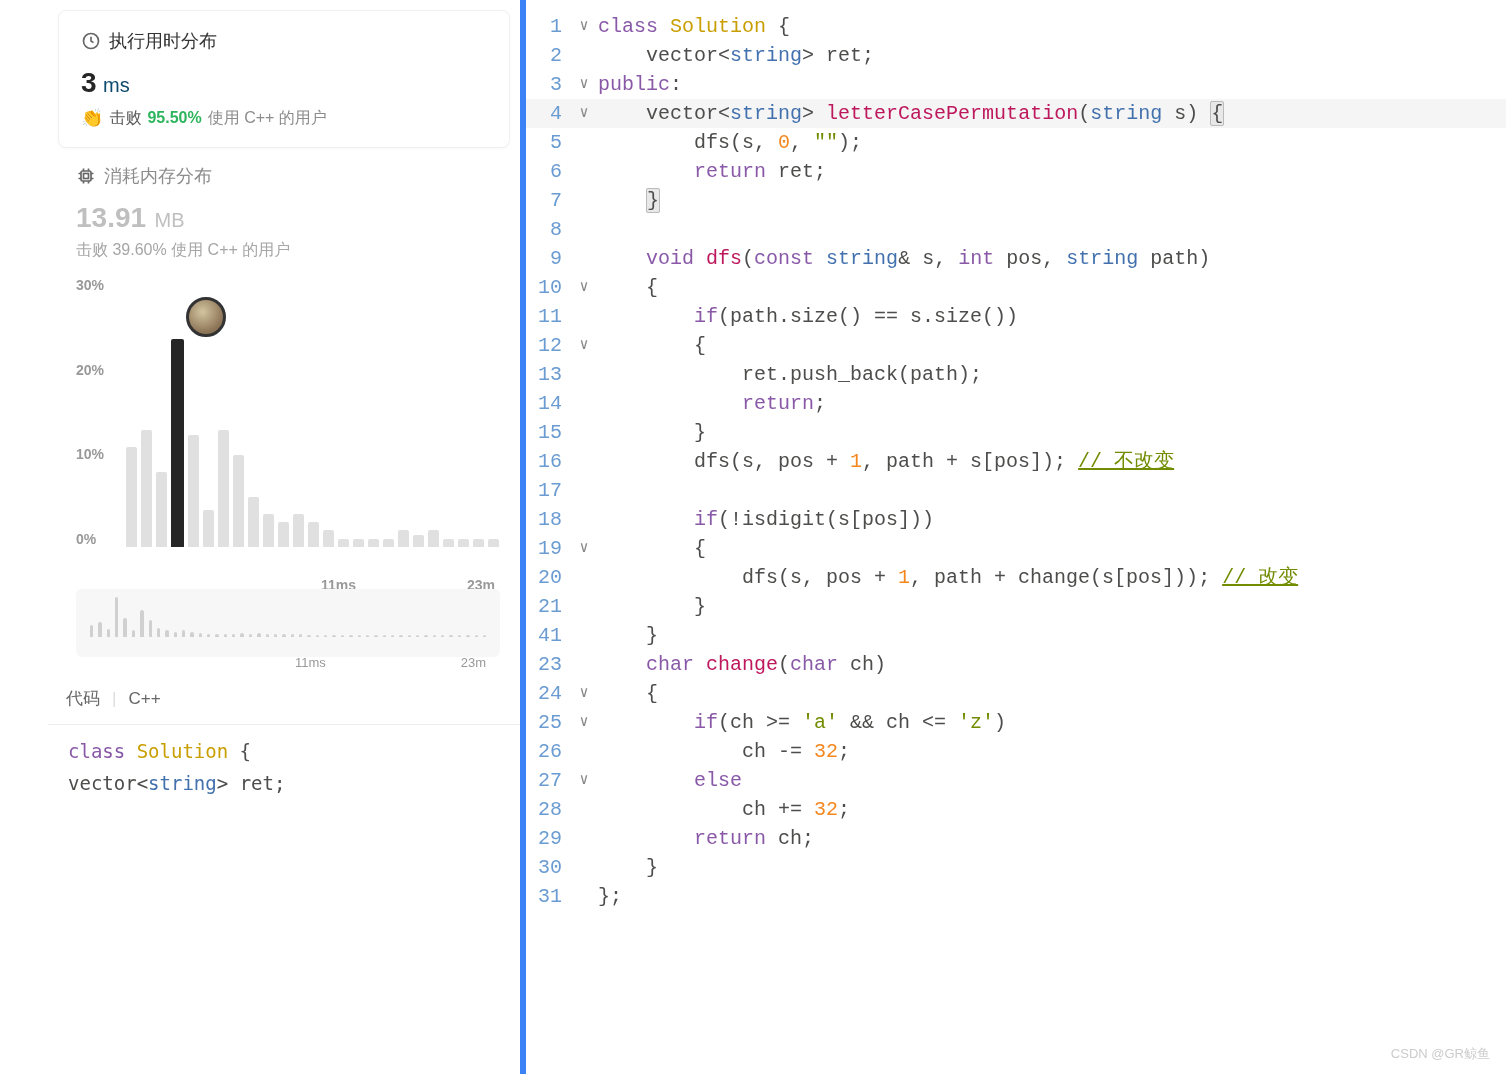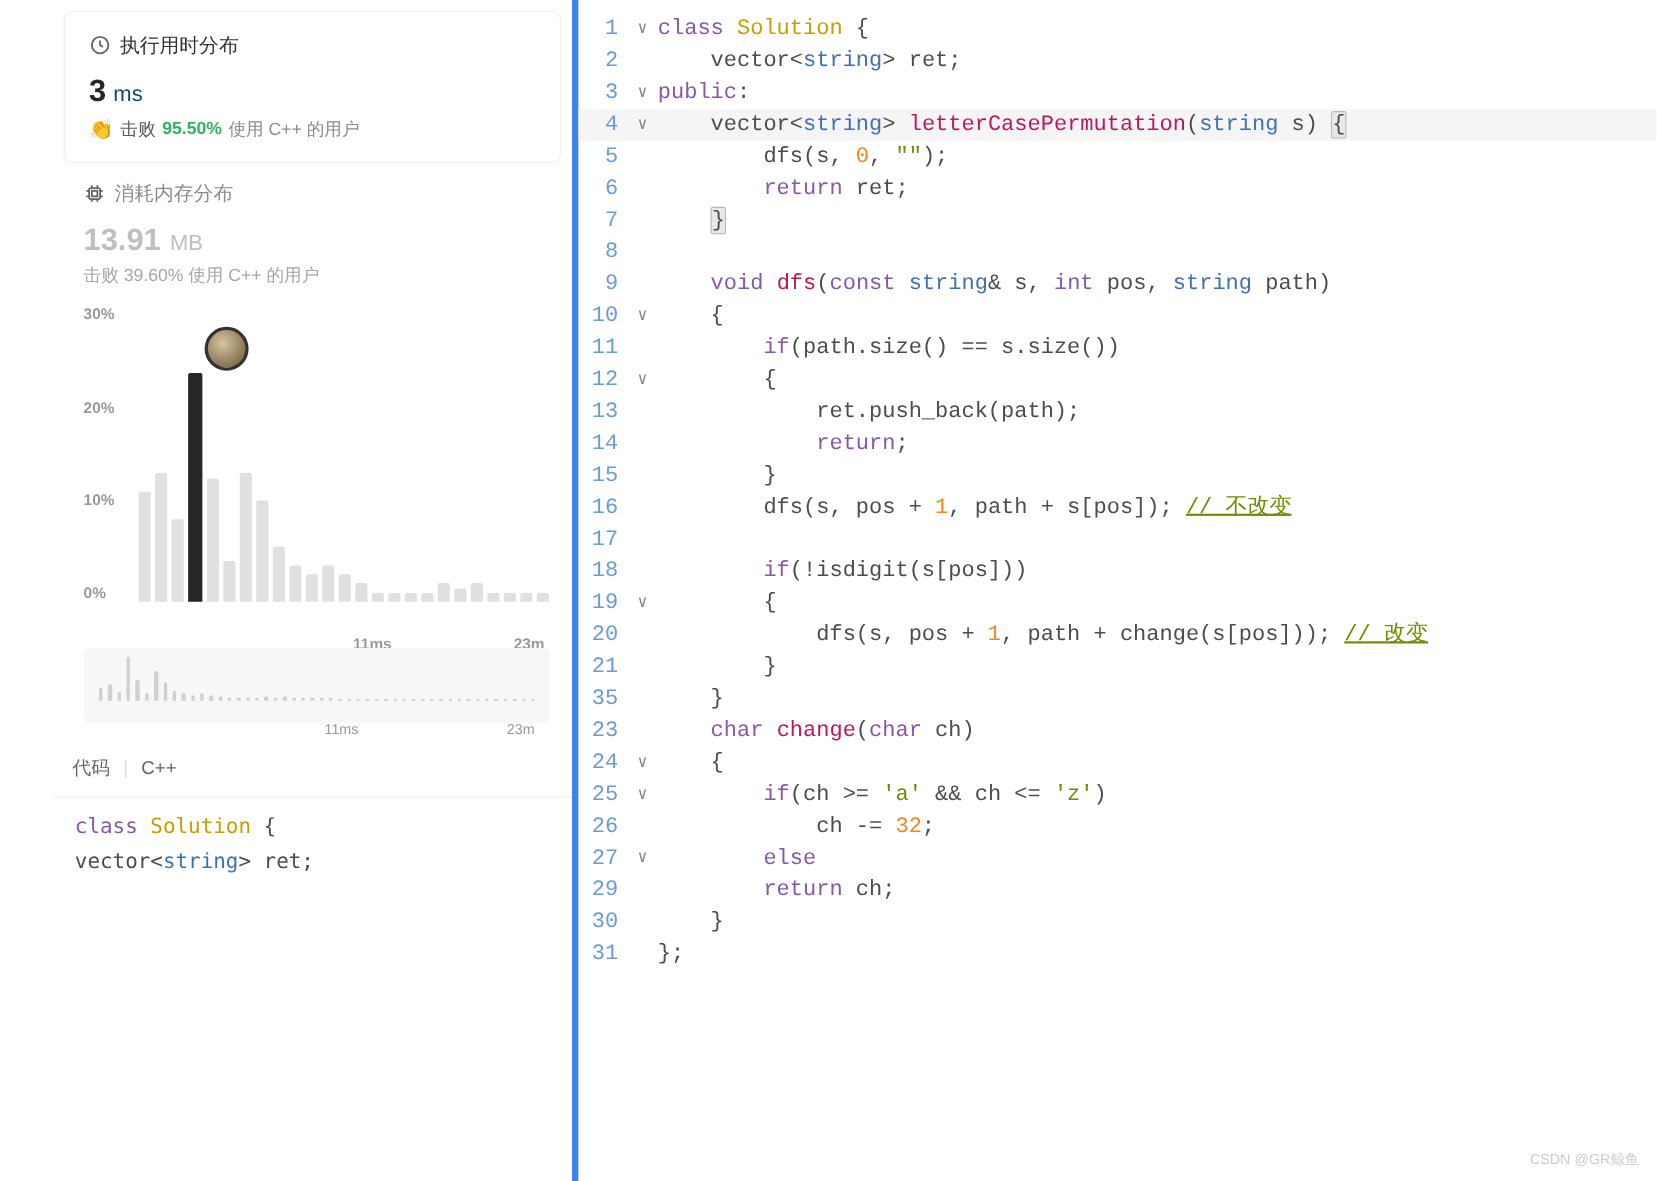--- a/index.html
+++ b/index.html
@@ -380,24 +380,25 @@
       <div class="code-row"><div class="gutter">12</div><div class="fold">∨</div><div class="code-text"><span class="tk-punct">        {</span></div></div>
       <div class="code-row"><div class="gutter">13</div><div class="fold"></div><div class="code-text"><span class="tk-default">            ret.push_back(path);</span></div></div>
       <div class="code-row"><div class="gutter">14</div><div class="fold"></div><div class="code-text"><span class="tk-default">            </span><span class="tk-keyword">return</span><span class="tk-punct">;</span></div></div>
       <div class="code-row"><div class="gutter">15</div><div class="fold"></div><div class="code-text"><span class="tk-punct">        }</span></div></div>
       <div class="code-row"><div class="gutter">16</div><div class="fold"></div><div class="code-text"><span class="tk-default">        dfs(s, pos + </span><span class="tk-number">1</span><span class="tk-default">, path + s[pos]); </span><span class="tk-comment">// 不改变</span></div></div>
       <div class="code-row"><div class="gutter">17</div><div class="fold"></div><div class="code-text"></div></div>
       <div class="code-row"><div class="gutter">18</div><div class="fold"></div><div class="code-text"><span class="tk-default">        </span><span class="tk-keyword">if</span><span class="tk-default">(!isdigit(s[pos]))</span></div></div>
       <div class="code-row"><div class="gutter">19</div><div class="fold">∨</div><div class="code-text"><span class="tk-punct">        {</span></div></div>
       <div class="code-row"><div class="gutter">20</div><div class="fold"></div><div class="code-text"><span class="tk-default">            dfs(s, pos + </span><span class="tk-number">1</span><span class="tk-default">, path + change(s[pos])); </span><span class="tk-comment">// 改变</span></div></div>
       <div class="code-row"><div class="gutter">21</div><div class="fold"></div><div class="code-text"><span class="tk-punct">        }</span></div></div>
-      <div class="code-row"><div class="gutter">35</div><div class="fold"></div><div class="code-text"><span class="tk-punct">    }</span></div></div>
+      <div class="code-row"><div class="gutter">41</div><div class="fold"></div><div class="code-text"><span class="tk-punct">    }</span></div></div>
       <div class="code-row"><div class="gutter">23</div><div class="fold"></div><div class="code-text"><span class="tk-default">    </span><span class="tk-keyword">char</span><span class="tk-default"> </span><span class="tk-name">change</span><span class="tk-punct">(</span><span class="tk-keyword">char</span><span class="tk-default"> ch)</span></div></div>
       <div class="code-row"><div class="gutter">24</div><div class="fold">∨</div><div class="code-text"><span class="tk-punct">    {</span></div></div>
       <div class="code-row"><div class="gutter">25</div><div class="fold">∨</div><div class="code-text"><span class="tk-default">        </span><span class="tk-keyword">if</span><span class="tk-default">(ch &gt;= </span><span class="tk-string">'a'</span><span class="tk-default"> &amp;&amp; ch &lt;= </span><span class="tk-string">'z'</span><span class="tk-default">)</span></div></div>
       <div class="code-row"><div class="gutter">26</div><div class="fold"></div><div class="code-text"><span class="tk-default">            ch -= </span><span class="tk-number">32</span><span class="tk-punct">;</span></div></div>
       <div class="code-row"><div class="gutter">27</div><div class="fold">∨</div><div class="code-text"><span class="tk-default">        </span><span class="tk-keyword">else</span></div></div>
+      <div class="code-row"><div class="gutter">28</div><div class="fold"></div><div class="code-text"><span class="tk-default">            ch += </span><span class="tk-number">32</span><span class="tk-punct">;</span></div></div>
       <div class="code-row"><div class="gutter">29</div><div class="fold"></div><div class="code-text"><span class="tk-default">        </span><span class="tk-keyword">return</span><span class="tk-default"> ch;</span></div></div>
       <div class="code-row"><div class="gutter">30</div><div class="fold"></div><div class="code-text"><span class="tk-punct">    }</span></div></div>
       <div class="code-row"><div class="gutter">31</div><div class="fold"></div><div class="code-text"><span class="tk-punct">};</span></div></div>
     </div>
   <div class="watermark">CSDN @GR鲸鱼</div>
 </div>
 
 </body></html>

